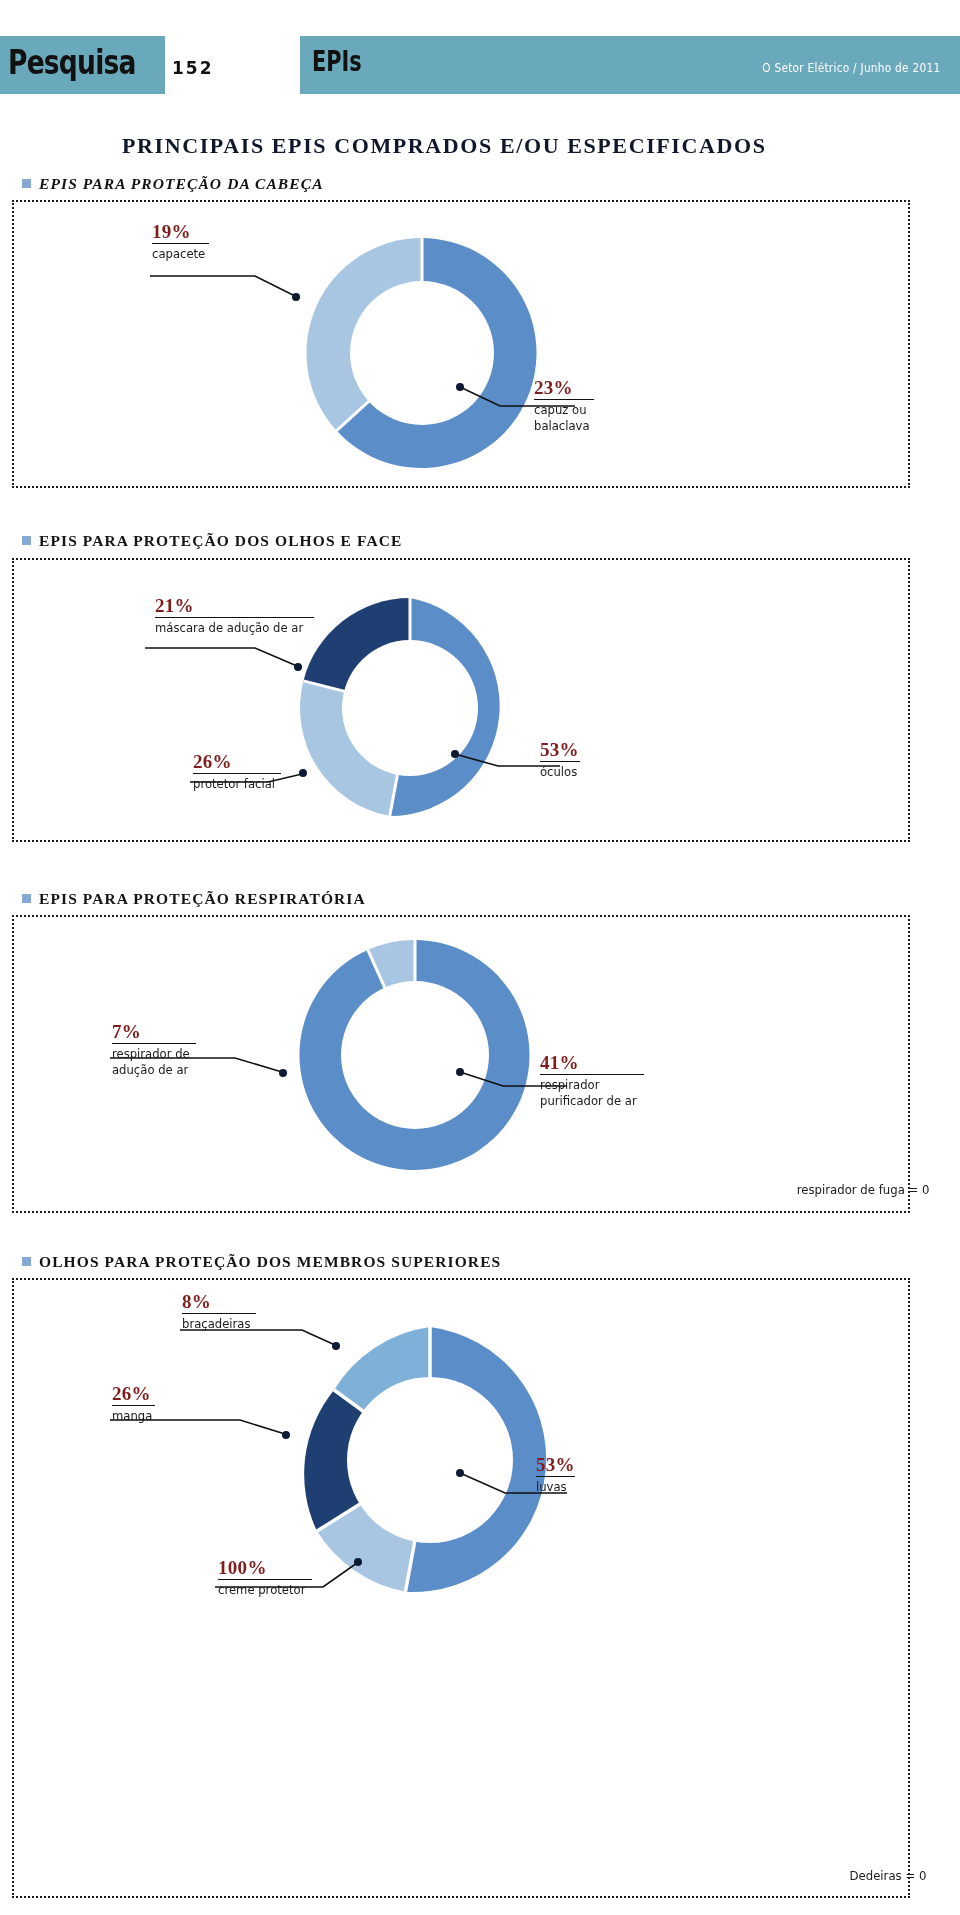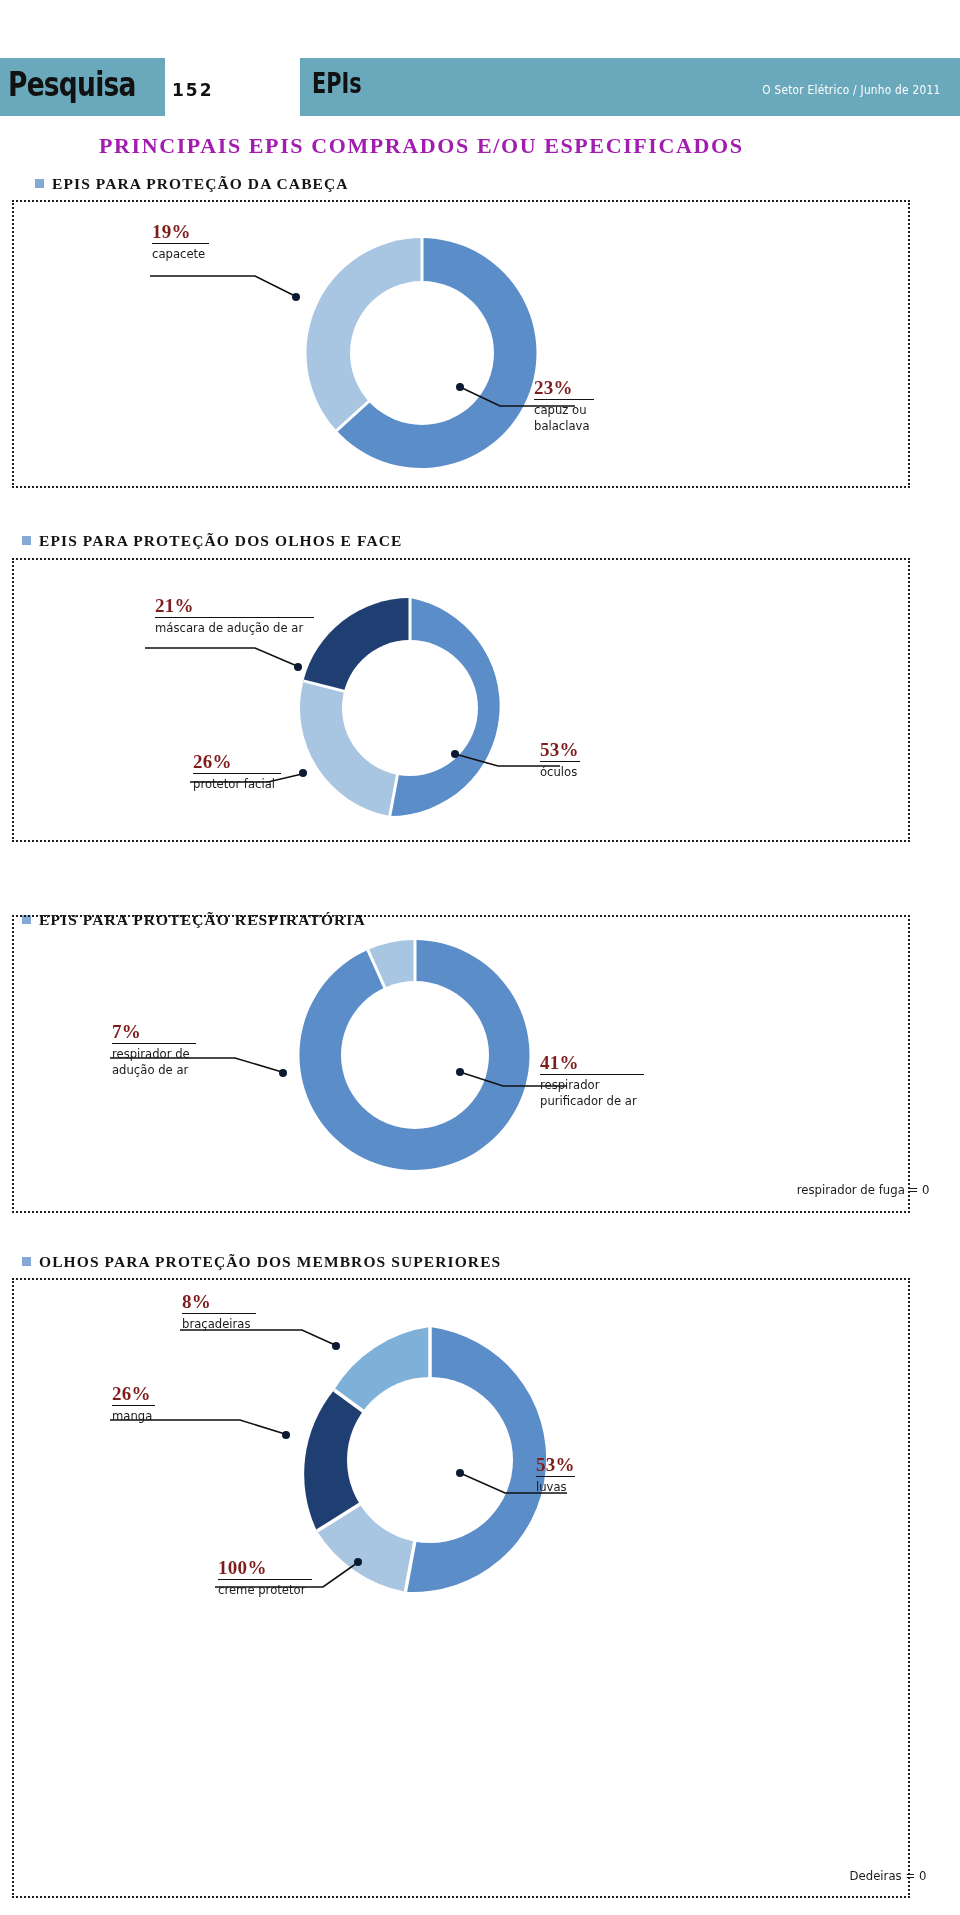--- a/index.html
+++ b/index.html
@@ -7,21 +7,21 @@
     width:960px;height:1915px;
     background:#ffffff;
     font-family:"Liberation Sans", sans-serif;
     color:#1a1a1a;
     position:relative;
     overflow:hidden;
   }
 
   
   .header{
-    position:absolute;left:0;top:36px;width:960px;height:74px;margin-top:22px;
+    position:absolute;left:0;top:36px;width:960px;height:74px;
   }
   .band-left{
     position:absolute;left:0;top:0;width:165px;height:58px;background:#6aa9bc;
   }
   .band-right{
     position:absolute;left:300px;top:0;width:660px;height:58px;background:#6aa9bc;
   }
   .mag-name{
     position:absolute;left:8px;top:6px;
     font-family:"DejaVu Sans", sans-serif;
@@ -42,23 +42,23 @@
   }
   .issue-line{
     position:absolute;right:20px;top:25px;
     font-family:"DejaVu Sans", sans-serif;
     font-size:12px;color:#ffffff;letter-spacing:.3px;
     transform:scaleX(0.88);transform-origin:right top;
   }
 
   
   .page-title{
-    position:absolute;left:99px;top:133px;
+    position:absolute;left:122px;top:133px;
     font-family:"Liberation Serif", serif;
-    font-weight:bold;font-size:22px;letter-spacing:1.6px;color:#a21caf;
+    font-weight:bold;font-size:22px;letter-spacing:1.6px;color:#0f172a;
     white-space:nowrap;
   }
 
   
   .sec-head{
     position:absolute;
     font-family:"Liberation Serif", serif;
     font-weight:bold;font-size:15.5px;letter-spacing:1.1px;color:#141414;
     white-space:nowrap;
   }
@@ -112,21 +112,21 @@
   <div class="band-left"></div>
   <div class="band-right"></div>
   <div class="mag-name">Pesquisa</div>
   <div class="page-num">152</div>
   <div class="section-word">EPIs</div>
   <div class="issue-line">O Setor Elétrico / Junho de 2011</div>
 </div>
 
 <div class="page-title">PRINCIPAIS EPIS COMPRADOS E/OU ESPECIFICADOS</div>
 
-<div class="sec-head" style="left:35px;top:175px;">
+<div class="sec-head" style="left:22px;top:175px;font-style:italic;">
   <span class="sec-bullet"></span><span>EPIS PARA PROTEÇÃO DA CABEÇA</span>
 </div>
 <div class="panel" style="left:12px;top:200px;width:898px;height:288px;"></div>
 
 <div class="donut-wrap" style="left:297px;top:228px;">
   <svg width="250" height="250" viewBox="0 0 250 250">
 
     <path d="M125 10 A115 115 0 1 1 39.6 202.6 L 125 125 Z" fill="#5b8dc8"></path>
 
     <path d="M39.6 202.6 A115 115 0 0 1 125 10 L 125 125 Z" fill="#a8c6e2"></path>
@@ -201,21 +201,21 @@
 <svg class="leader" style="left:450px;top:742px;width:110px;height:40px;">
   <polyline points="5,12 48,24 110,24" fill="none" stroke="#111" stroke-width="1.6"></polyline>
   <circle cx="5" cy="12" r="4" fill="#0d1a33"></circle>
 </svg>
 <div class="callout right" style="left:540px;top:740px;">
   <span class="pct">53%</span>
   <span class="rule"></span>
   <span class="nm">óculos</span>
 </div>
 
-<div class="sec-head" style="left:22px;top:890px;margin-top:21px;">
+<div class="sec-head" style="left:22px;top:890px;">
   <span class="sec-bullet"></span><span>EPIS PARA PROTEÇÃO RESPIRATÓRIA</span>
 </div>
 <div class="panel" style="left:12px;top:915px;width:898px;height:298px;"></div>
 
 <div class="donut-wrap" style="left:290px;top:930px;">
   <svg width="250" height="250" viewBox="0 0 250 250">
 
     <path d="M125 10 A115 115 0 1 1 77.8 19.9 L125 125 Z" fill="#5b8dc8"></path>
 
     <path d="M77.8 19.9 A115 115 0 0 1 125 10 L125 125 Z" fill="#a8c6e2"></path>

